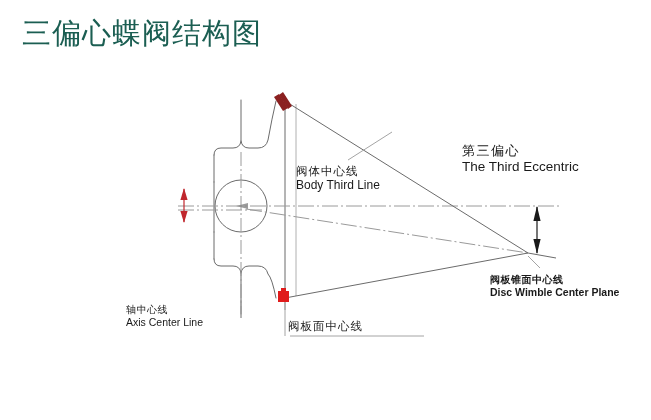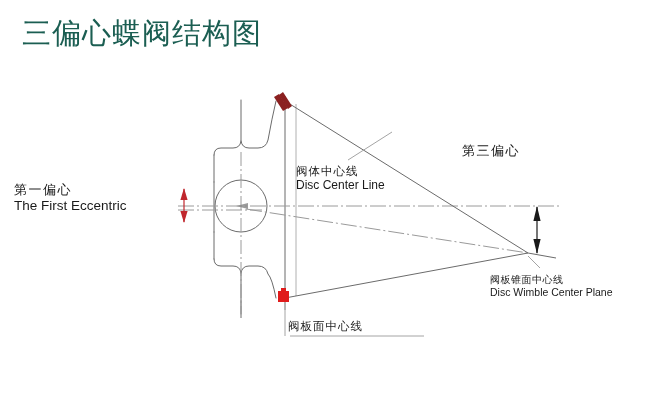--- a/index.html
+++ b/index.html
@@ -62,21 +62,21 @@
   .lbl.mid .en { font-size: 13.5px; }
   .lbl.small .cn { font-size: 10px; letter-spacing: 0.5px; }
   .lbl.small .en { font-size: 10.5px; }
 
   #label-first-eccentric  { left: 14px;  top: 182px; width: 180px; }
   #label-third-eccentric  { left: 462px; top: 143px; width: 188px; }
   #label-second-eccentric { left: 186px; top: 362px; width: 240px; }
   #label-body-center-line { left: 296px; top: 164px; width: 124px; }
   #label-axis-center-line { left: 126px; top: 304px; width: 118px; }
   #label-disc-plane-line  { left: 288px; top: 310px; width: 146px; margin-top: 9px; }
-  #label-disc-wimble-line { left: 490px; top: 274px; width: 152px; }
+  #label-disc-wimble-line { left: 490px; top: 274px; width: 152px; font-weight: bold; }
 </style>
 </head>
 <body>
 
 <div id="stage">
 
   <div class="page-title">三偏心蝶阀结构图</div>
 
   <svg id="diagram-svg" viewBox="0 0 651 420">
 
@@ -145,35 +145,36 @@
 
     <line x1="290" y1="336" x2="424" y2="336" stroke="#9a9a9a" stroke-width="0.9"></line>
 
     <line x1="285" y1="310" x2="285" y2="336" stroke="#9a9a9a" stroke-width="0.9"></line>
 
     <line x1="241" y1="318" x2="241" y2="300" stroke="#9a9a9a" stroke-width="0.9"></line>
 
     <line x1="528" y1="256" x2="540" y2="268" stroke="#9a9a9a" stroke-width="0.9"></line>
   </svg>
 
-  <div class="lbl mid" id="label-first-eccentric">
-    <span class="cn">第一偏心</span>
-    <span class="en">The First Eccentric</span>
-  </div>
 
   <div class="lbl mid" id="label-third-eccentric">
     <span class="cn">第三偏心</span>
+    <span class="en">The Third Eccentric</span>
   </div>
 
 
   <div class="lbl" id="label-body-center-line">
     <span class="cn">阀体中心线</span>
-    <span class="en">Disc Center Line</span>
+    <span class="en">Body Third Line</span>
   </div>
 
+  <div class="lbl small" id="label-axis-center-line">
+    <span class="cn">轴中心线</span>
+    <span class="en">Axis Center Line</span>
+  </div>
 
   <div class="lbl" id="label-disc-plane-line">
     <span class="cn">阀板面中心线</span>
   </div>
 
   <div class="lbl small" id="label-disc-wimble-line">
     <span class="cn">阀板锥面中心线</span>
     <span class="en">Disc Wimble Center Plane</span>
   </div>
 

